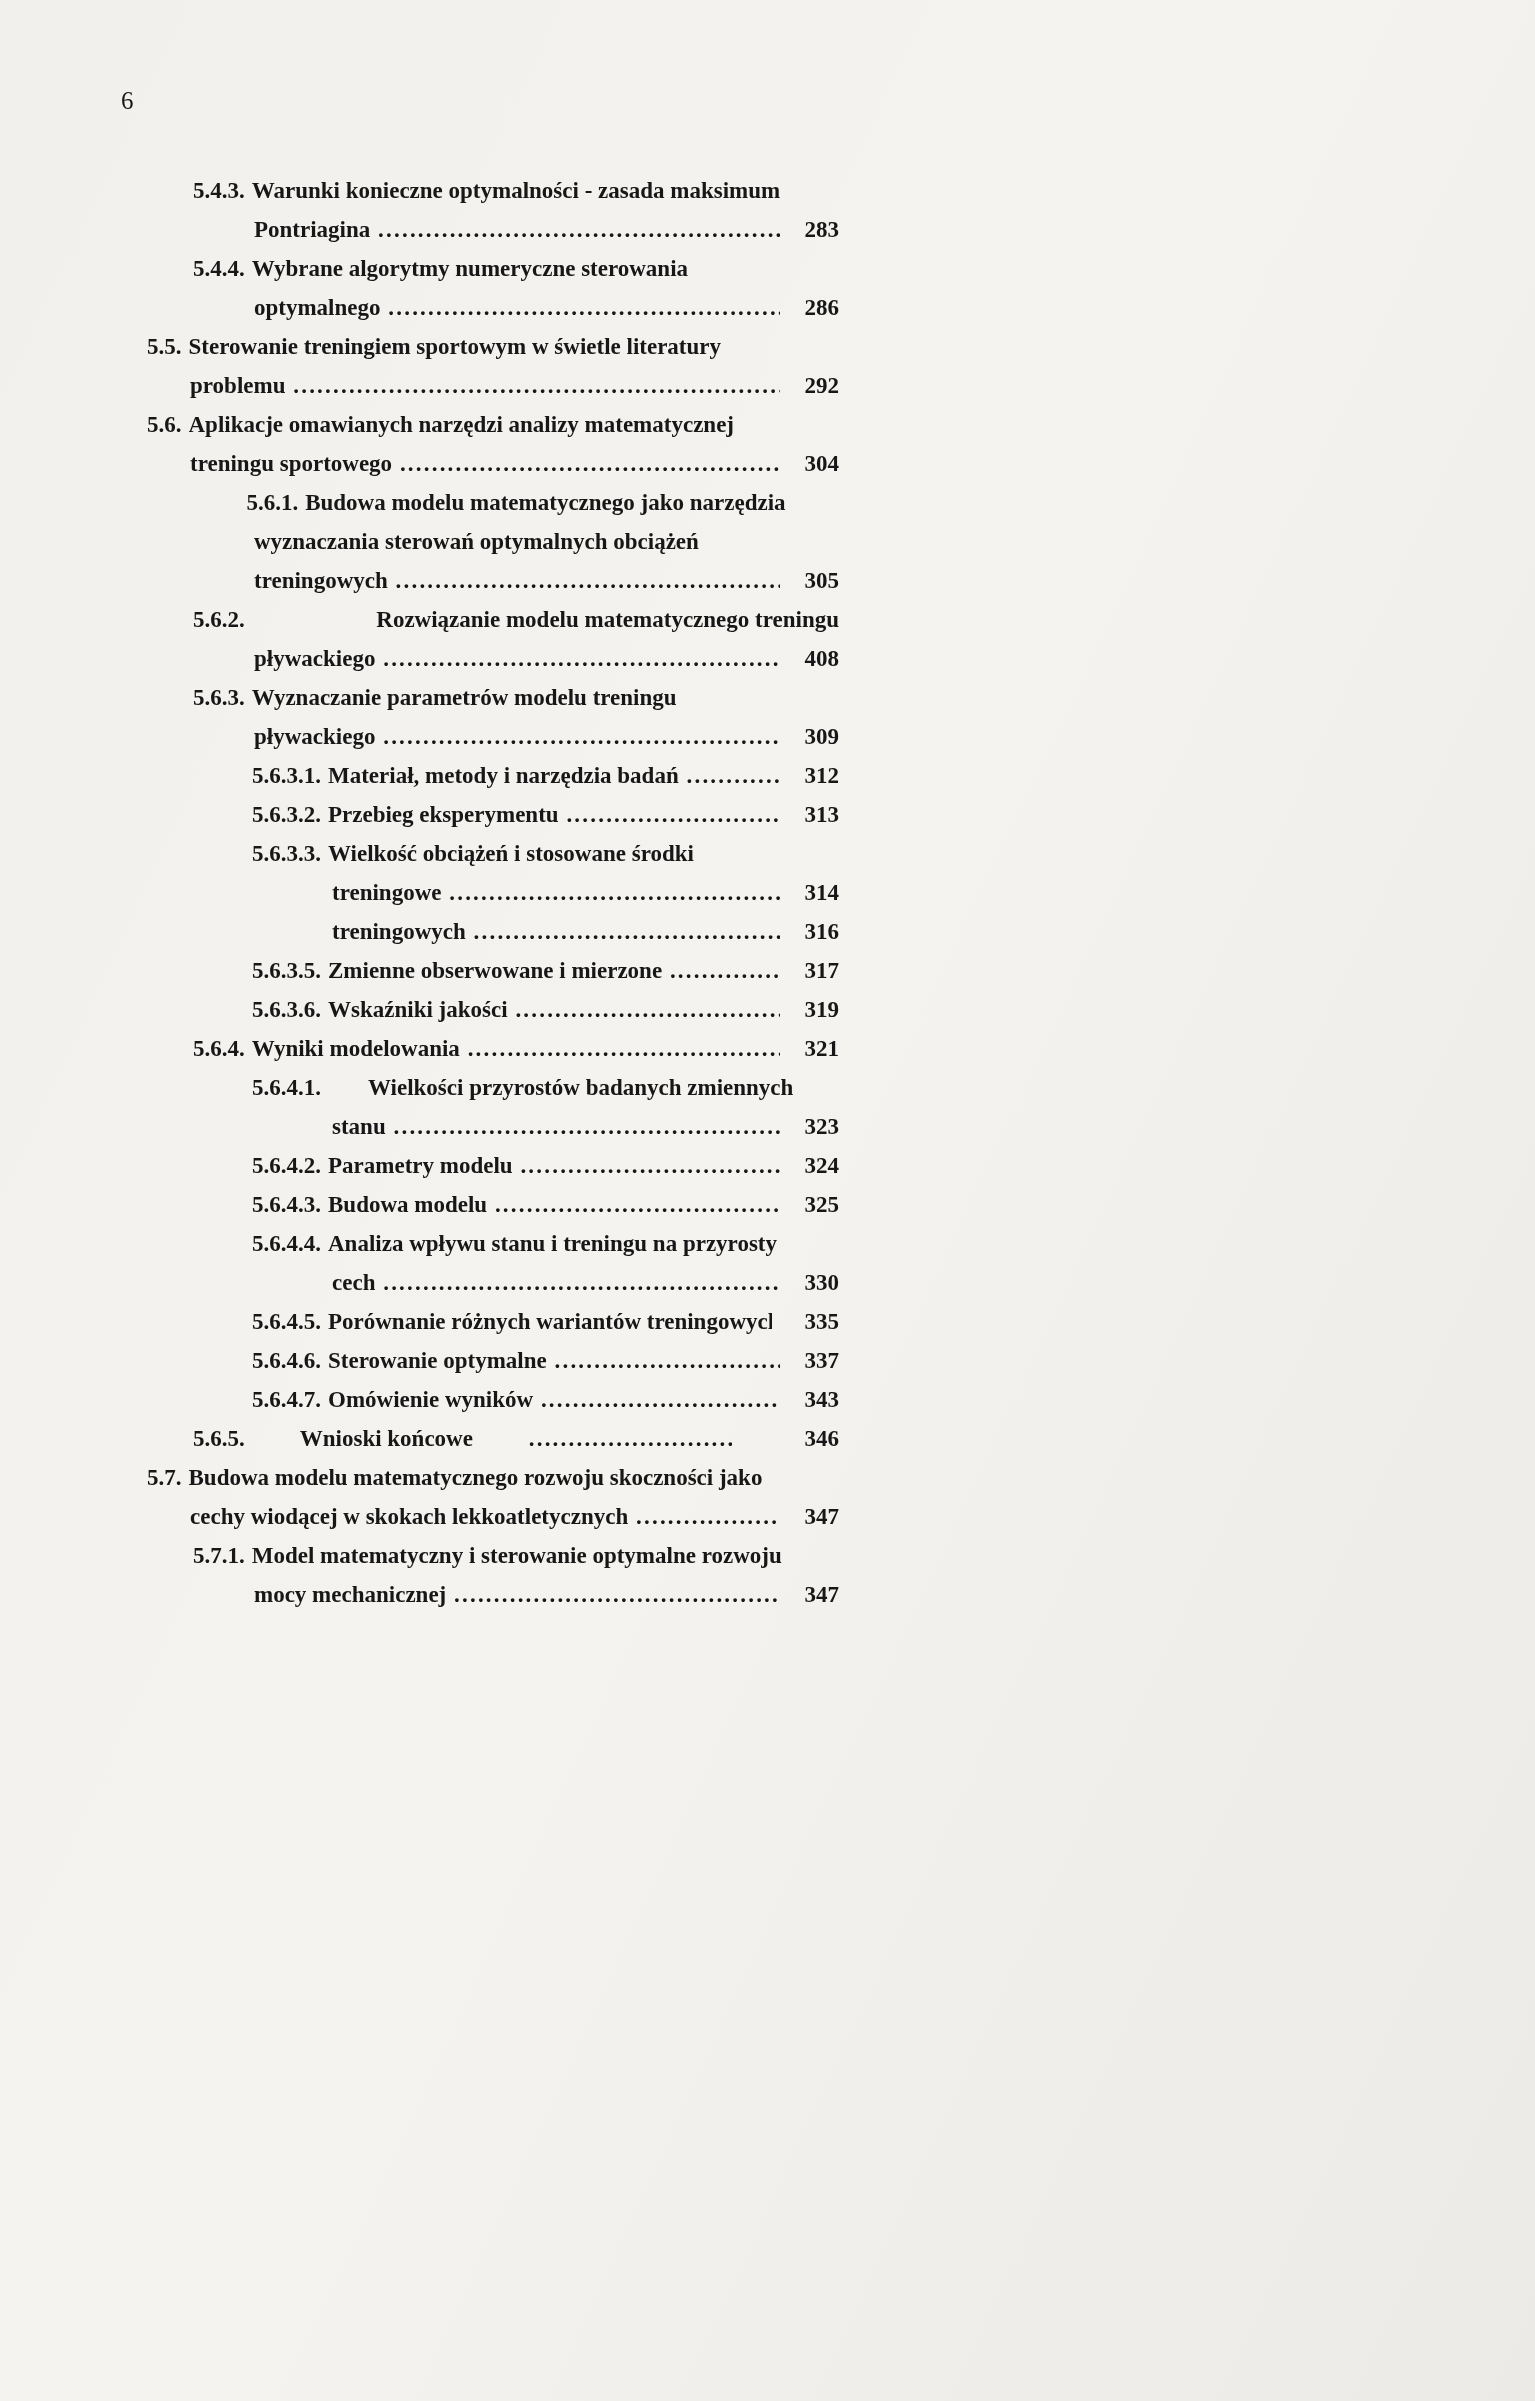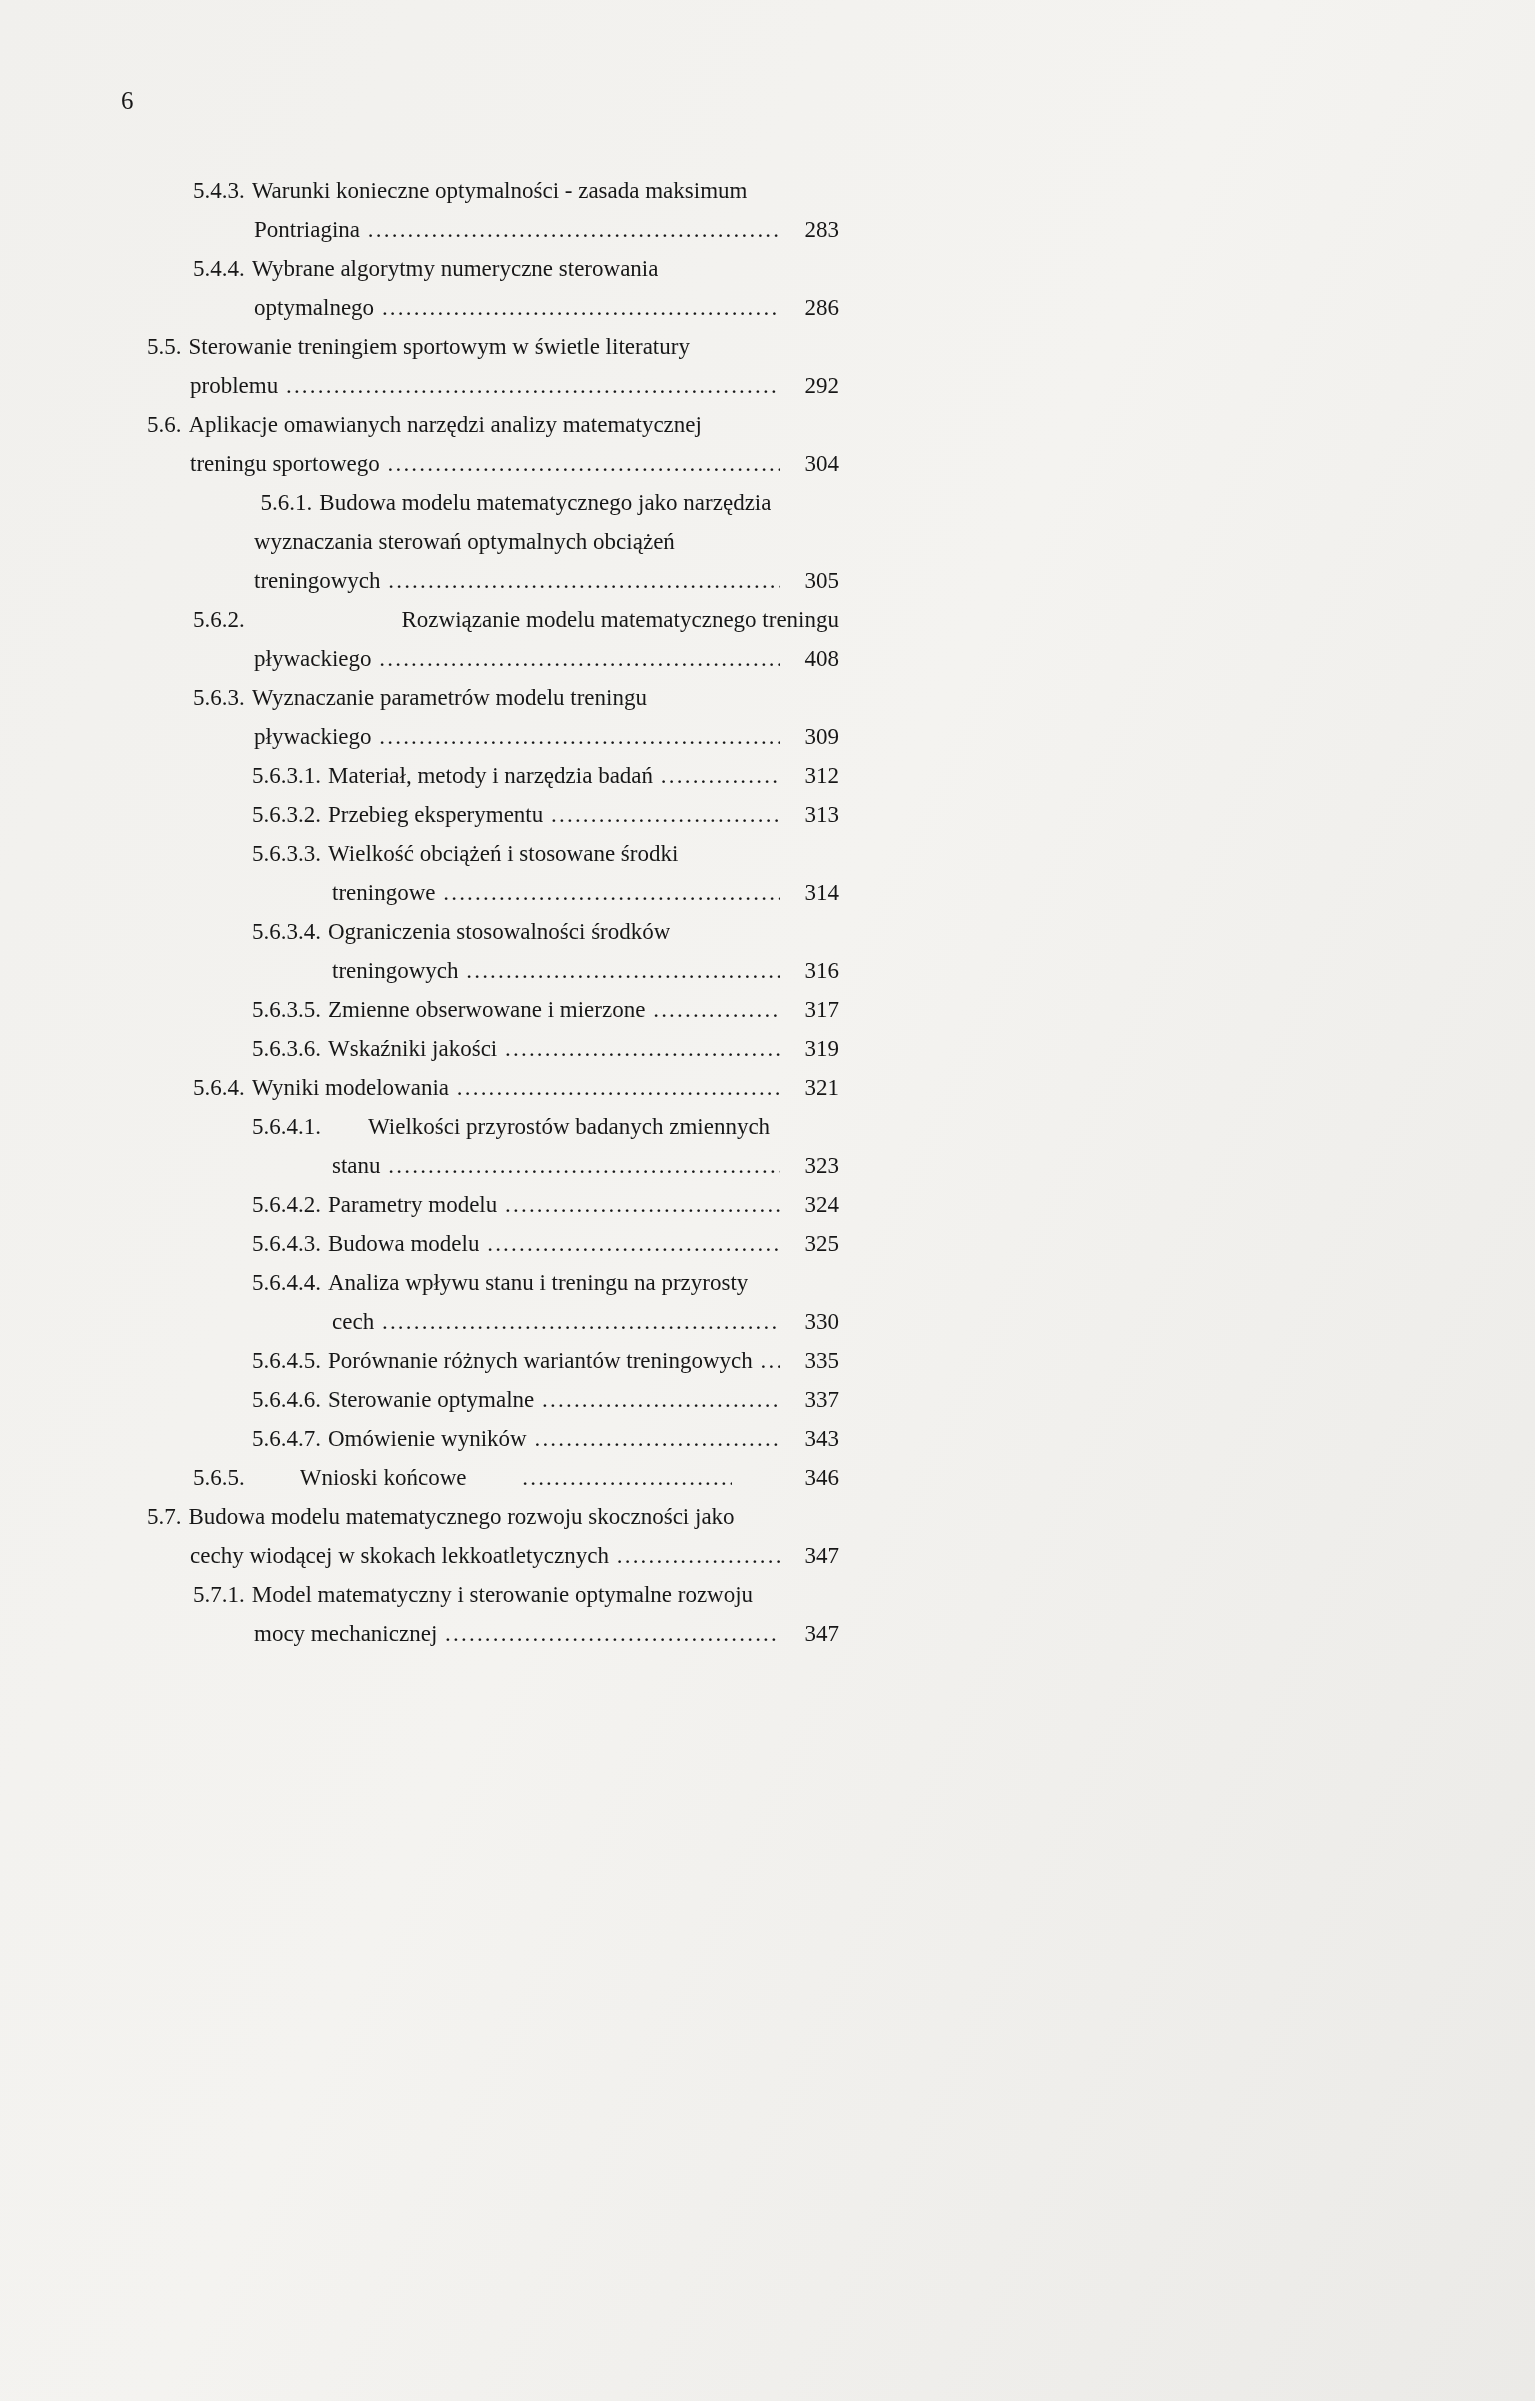--- a/index.html
+++ b/index.html
@@ -26,20 +26,21 @@
     font-size: 25px;
     line-height: 39px;
   }
   .toc {
     position: absolute;
     left: 147px;
     top: 171px;
     width: 692px;
     font-size: 23px;
     line-height: 39px;
+    font-weight: bold;
   }
   .entry { margin: 0; }
   .line {
     display: flex;
     align-items: baseline;
   }
   .num {
     flex: 0 0 auto;
     white-space: pre;
     margin-right: 7px;
@@ -174,24 +175,20 @@
           <span class="num">5.6.3.3.</span>
           <span class="txt">Wielkość obciążeń i stosowane środki</span>
         </div>
         <div class="line" style="padding-left: 185px;">
           <span class="txt">treningowe</span>
           <span class="leader"></span>
           <span class="pg">314</span>
         </div>
       </div>
       <div class="entry">
-        <div class="line" style="padding-left: 105px;">
-          <span class="num">5.6.3.4.</span>
-          <span class="txt">Ograniczenia stosowalności środków</span>
-        </div>
         <div class="line" style="padding-left: 185px;">
           <span class="txt">treningowych</span>
           <span class="leader"></span>
           <span class="pg">316</span>
         </div>
       </div>
       <div class="entry">
         <div class="line" style="padding-left: 105px;">
           <span class="num">5.6.3.5.</span>
           <span class="txt">Zmienne obserwowane i mierzone</span>

